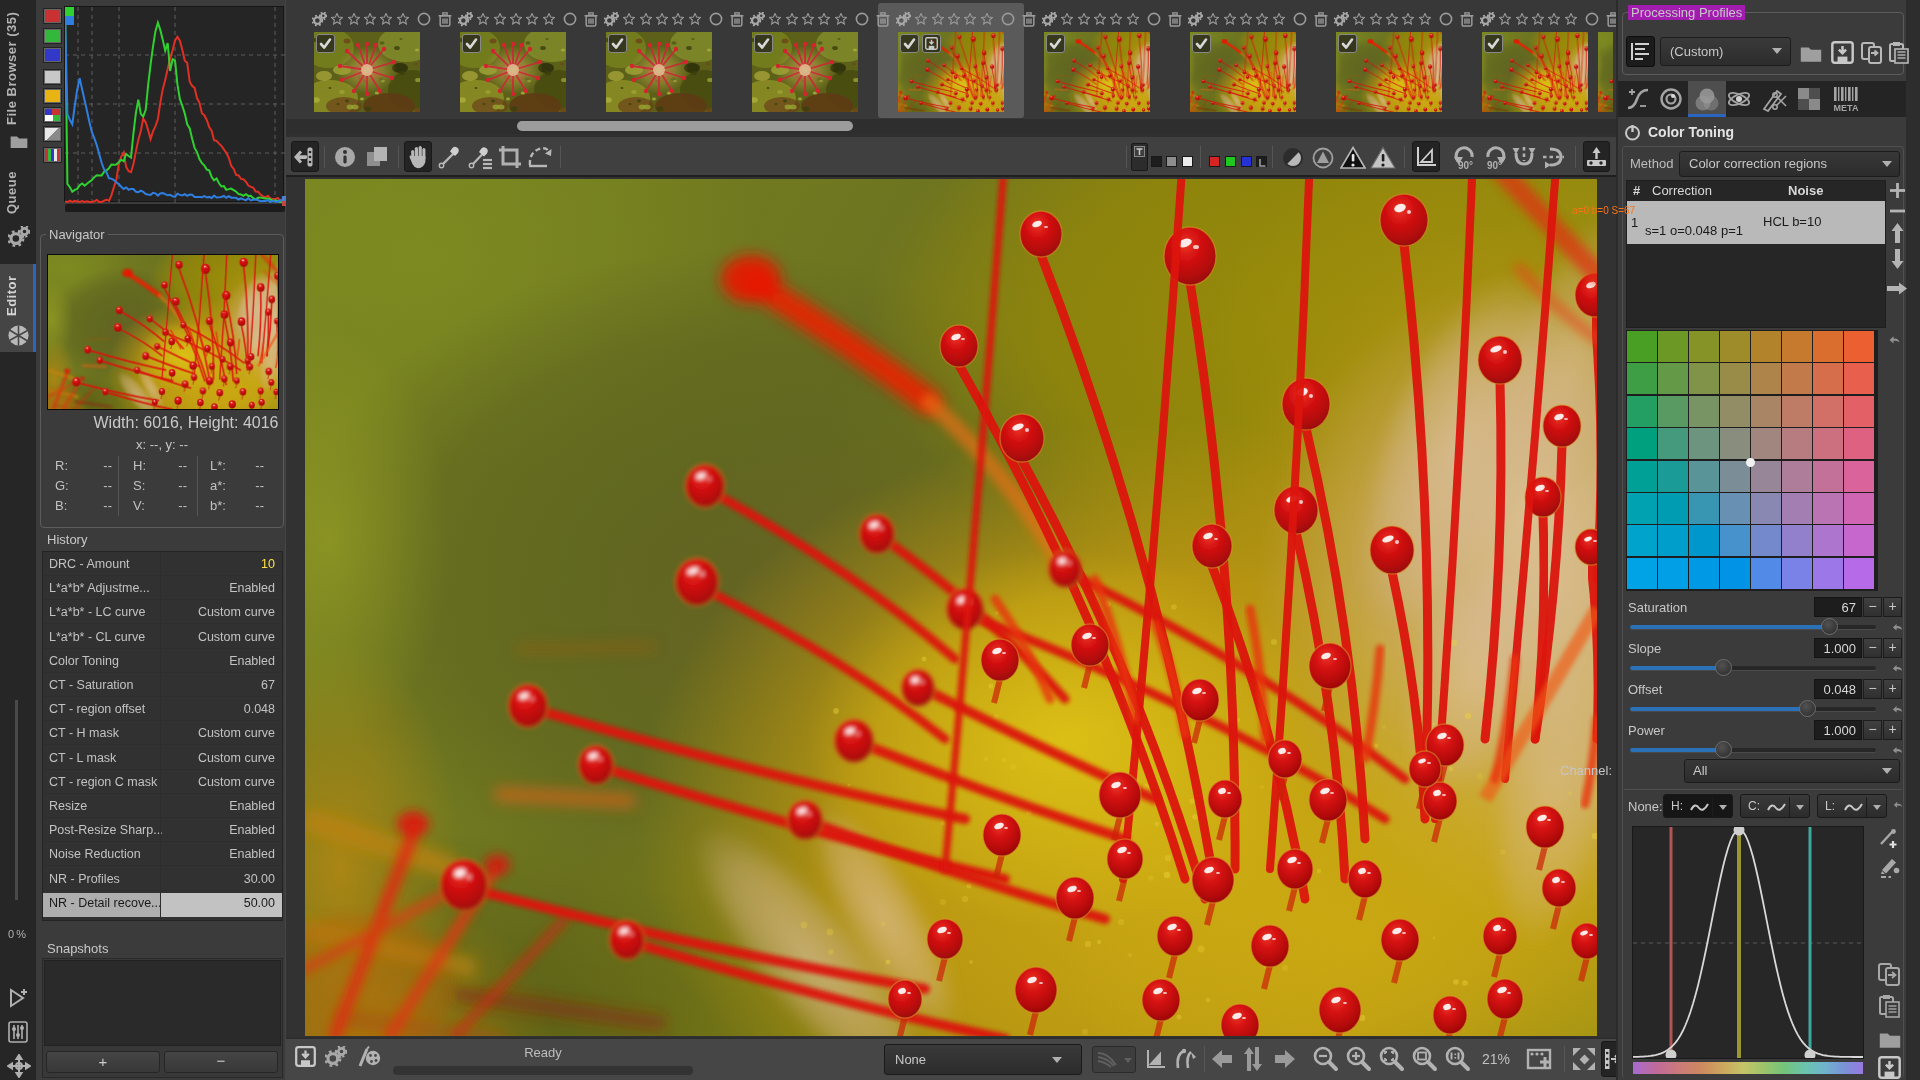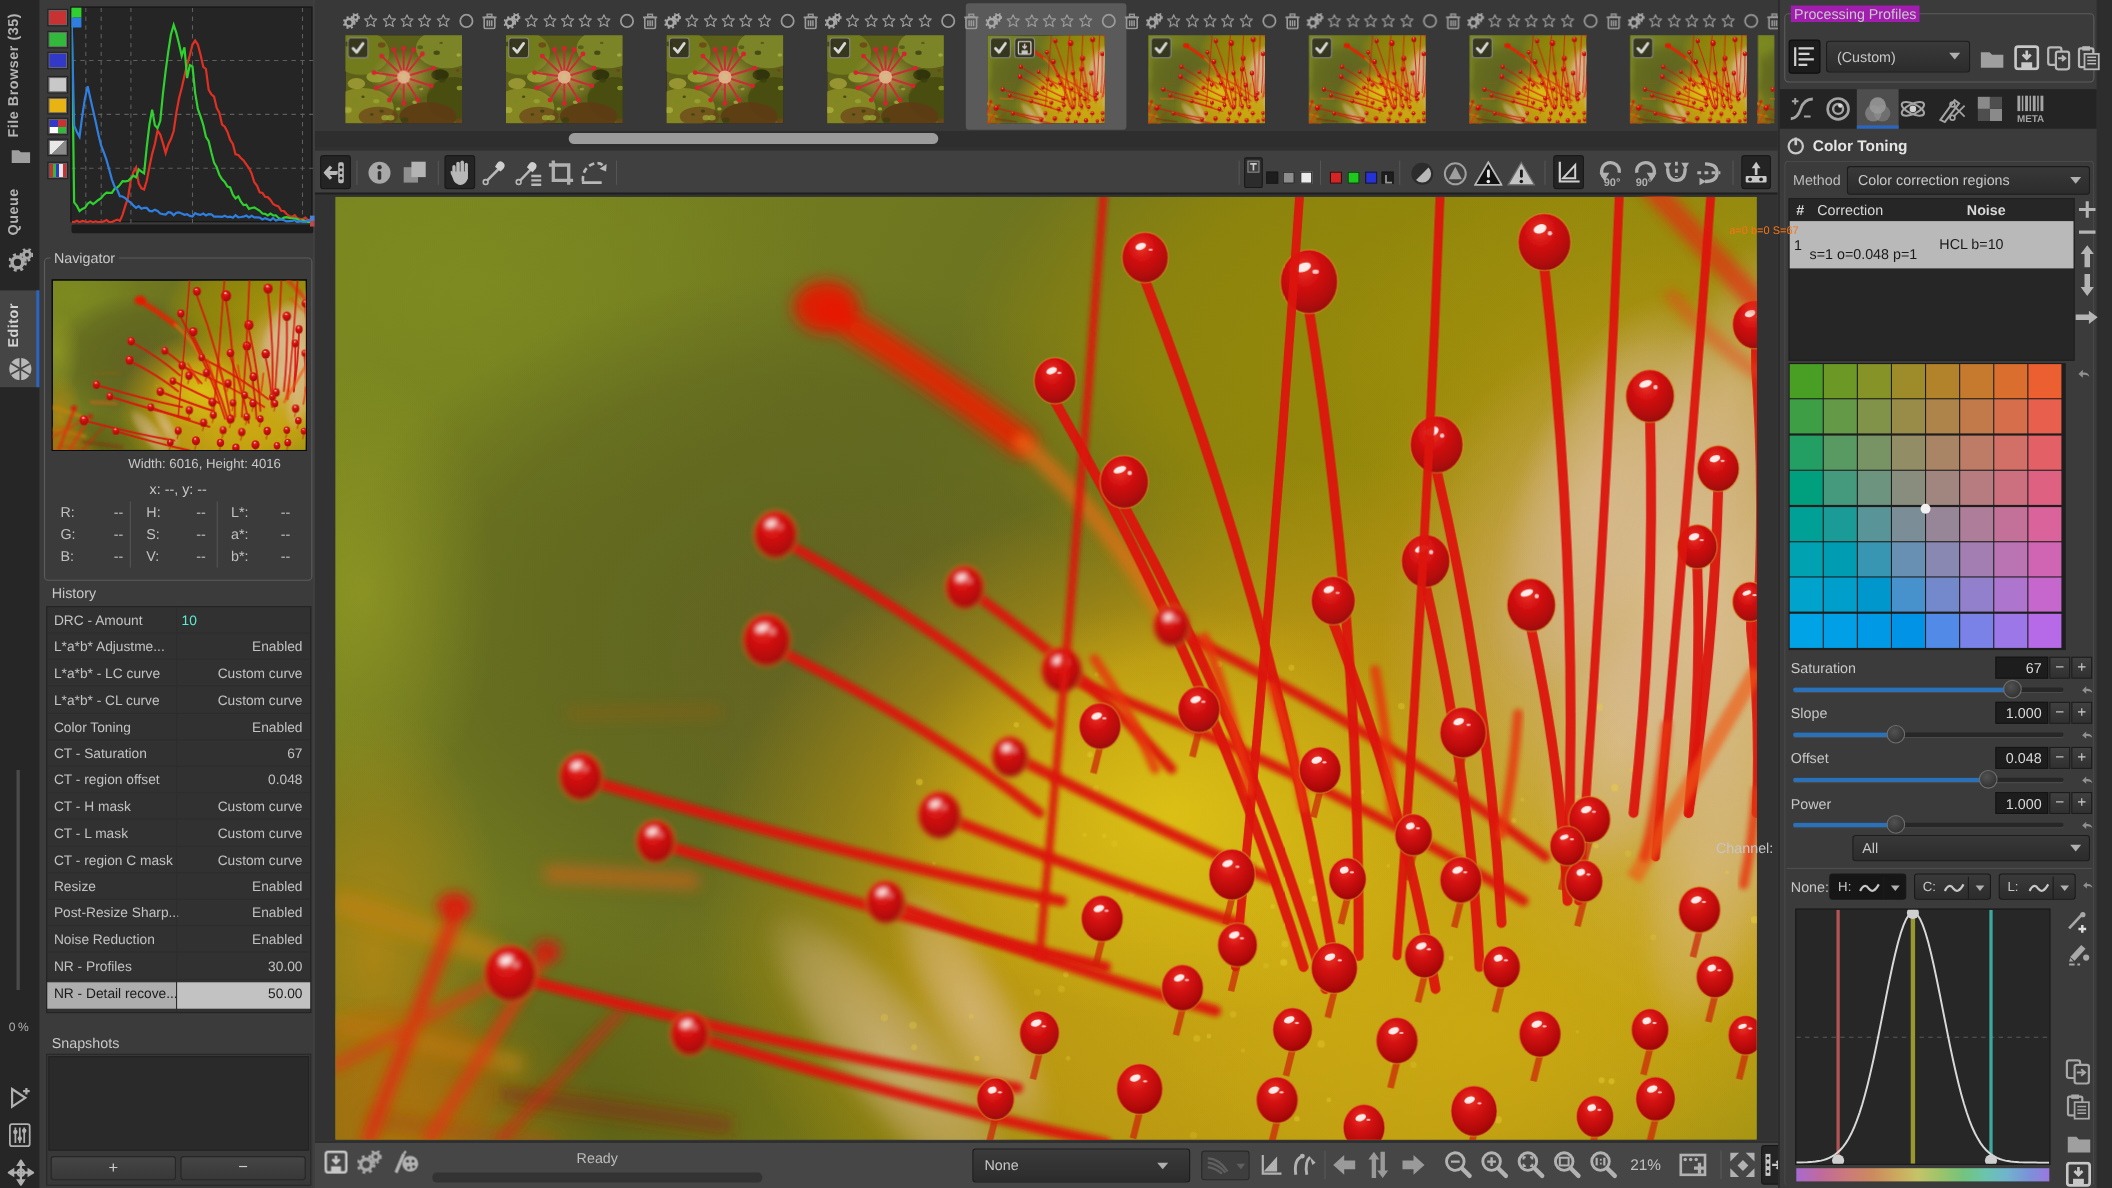--- a/index.html
+++ b/index.html
@@ -701,21 +701,21 @@
 <div style="position:absolute;left:65px;top:7px;width:9px;height:9px;background:#2fd02f"></div>
 <div style="position:absolute;left:65px;top:16px;width:9px;height:9px;background:#2f7fe0"></div>
 <div style="position:absolute;left:65px;top:204px;width:220px;height:8px;background:#1c1c1c;border-radius:2px"></div>
 <div style="position:absolute;left:40px;top:234px;width:244px;height:294px;border:1px solid #5c5c5c;border-radius:4px"></div>
 <div style="position:absolute;left:46px;top:227px;background:#3b3b3b;padding:0 3px;color:#c8c8c8;font-size:13px">Navigator</div>
 <div style="position:absolute;left:47px;top:254px;width:232px;height:156px;background:#111;border:1px solid #0a0a0a">
     <svg width="230" height="154" viewBox="0 0 1292 857" preserveAspectRatio="none" style="position:absolute;left:0;top:0">
       <use href="#photo" width="1292" height="857"></use>
     </svg>
   </div>
-<div style="position:absolute;left:40px;top:414px;width:292px;text-align:center;color:#c8c8c8;font-size:12px">Width: 6016, Height: 4016</div>
+<div style="position:absolute;left:40px;top:414px;width:292px;text-align:center;color:#c8c8c8;font-size:16px">Width: 6016, Height: 4016</div>
 <div style="position:absolute;left:40px;top:437px;width:244px;text-align:center;color:#c8c8c8;font-size:13px">x: --, y: --</div>
 <div style="position:absolute;left:55px;top:458px;width:20px;color:#c0c0c0;font-size:13px">R:</div>
 <div style="position:absolute;left:88px;top:458px;width:24px;color:#c0c0c0;font-size:13px;text-align:right">--</div>
 <div style="position:absolute;left:133px;top:458px;width:20px;color:#c0c0c0;font-size:13px">H:</div>
 <div style="position:absolute;left:163px;top:458px;width:24px;color:#c0c0c0;font-size:13px;text-align:right">--</div>
 <div style="position:absolute;left:210px;top:458px;width:24px;color:#c0c0c0;font-size:13px">L*:</div>
 <div style="position:absolute;left:240px;top:458px;width:24px;color:#c0c0c0;font-size:13px;text-align:right">--</div>
 <div style="position:absolute;left:55px;top:478px;width:20px;color:#c0c0c0;font-size:13px">G:</div>
 <div style="position:absolute;left:88px;top:478px;width:24px;color:#c0c0c0;font-size:13px;text-align:right">--</div>
 <div style="position:absolute;left:133px;top:478px;width:20px;color:#c0c0c0;font-size:13px">S:</div>
@@ -726,21 +726,21 @@
 <div style="position:absolute;left:88px;top:498px;width:24px;color:#c0c0c0;font-size:13px;text-align:right">--</div>
 <div style="position:absolute;left:133px;top:498px;width:20px;color:#c0c0c0;font-size:13px">V:</div>
 <div style="position:absolute;left:163px;top:498px;width:24px;color:#c0c0c0;font-size:13px;text-align:right">--</div>
 <div style="position:absolute;left:210px;top:498px;width:24px;color:#c0c0c0;font-size:13px">b*:</div>
 <div style="position:absolute;left:240px;top:498px;width:24px;color:#c0c0c0;font-size:13px;text-align:right">--</div>
 <div style="position:absolute;left:118px;top:456px;width:1px;height:60px;background:#555"></div>
 <div style="position:absolute;left:197px;top:456px;width:1px;height:60px;background:#555"></div>
 <div style="position:absolute;left:47px;top:532px;color:#c8c8c8;font-size:13px">History</div>
 <div style="position:absolute;left:42px;top:551px;width:241px;height:370px;background:#313131;border:1px solid #242424"></div>
 <div style="position:absolute;left:49px;top:557px;width:113px;color:#c2c2c2;font-size:12.5px;white-space:nowrap;overflow:hidden">DRC - Amount</div>
-<div style="position:absolute;left:165px;top:557px;width:110px;color:#5eead4;font-size:12.5px;text-align:left">10</div>
+<div style="position:absolute;left:165px;top:557px;width:110px;color:#fde047;font-size:12.5px;text-align:right">10</div>
 <div style="position:absolute;left:43px;top:575px;width:239px;height:1px;background:#2d2d2d"></div>
 <div style="position:absolute;left:49px;top:581.2px;width:113px;color:#c2c2c2;font-size:12.5px;white-space:nowrap;overflow:hidden">L*a*b* Adjustme...</div>
 <div style="position:absolute;left:165px;top:581.2px;width:110px;color:#c2c2c2;font-size:12.5px;text-align:right">Enabled</div>
 <div style="position:absolute;left:43px;top:599.2px;width:239px;height:1px;background:#2d2d2d"></div>
 <div style="position:absolute;left:49px;top:605.4000000000001px;width:113px;color:#c2c2c2;font-size:12.5px;white-space:nowrap;overflow:hidden">L*a*b* - LC curve</div>
 <div style="position:absolute;left:165px;top:605.4000000000001px;width:110px;color:#c2c2c2;font-size:12.5px;text-align:right">Custom curve</div>
 <div style="position:absolute;left:43px;top:623.4000000000001px;width:239px;height:1px;background:#2d2d2d"></div>
 <div style="position:absolute;left:49px;top:629.6000000000001px;width:113px;color:#c2c2c2;font-size:12.5px;white-space:nowrap;overflow:hidden">L*a*b* - CL curve</div>
 <div style="position:absolute;left:165px;top:629.6000000000001px;width:110px;color:#c2c2c2;font-size:12.5px;text-align:right">Custom curve</div>
 <div style="position:absolute;left:43px;top:647.6000000000001px;width:239px;height:1px;background:#2d2d2d"></div>

